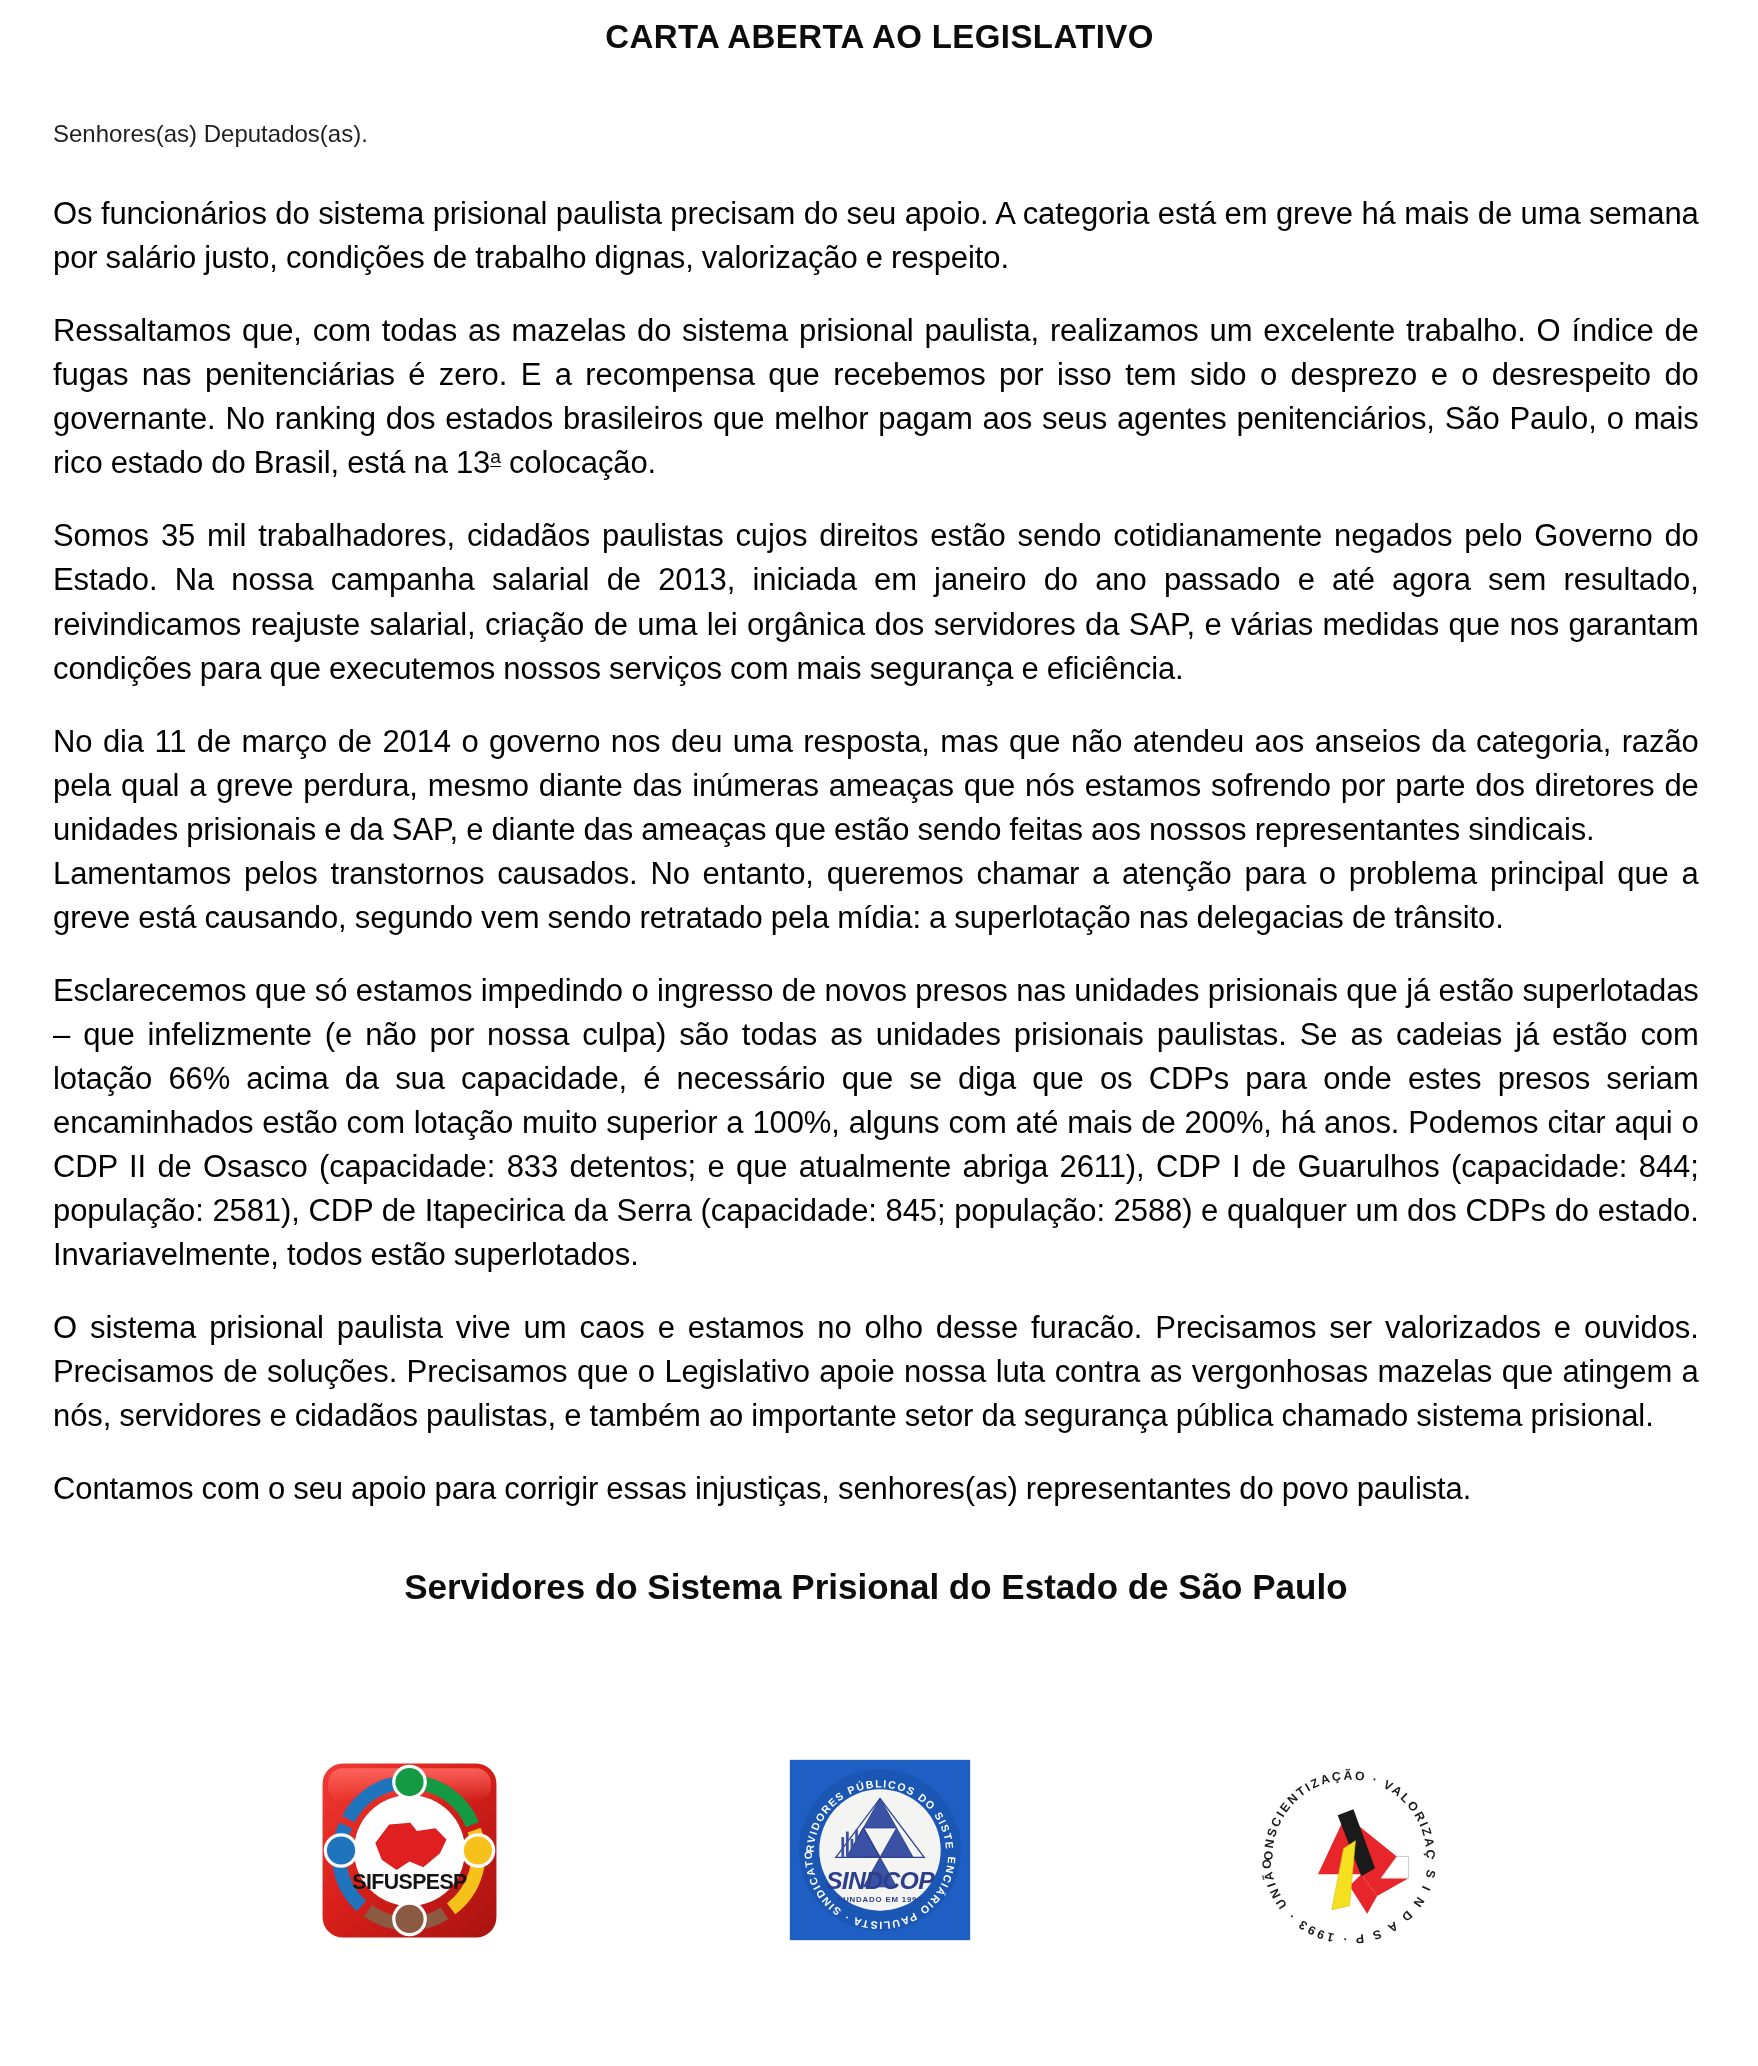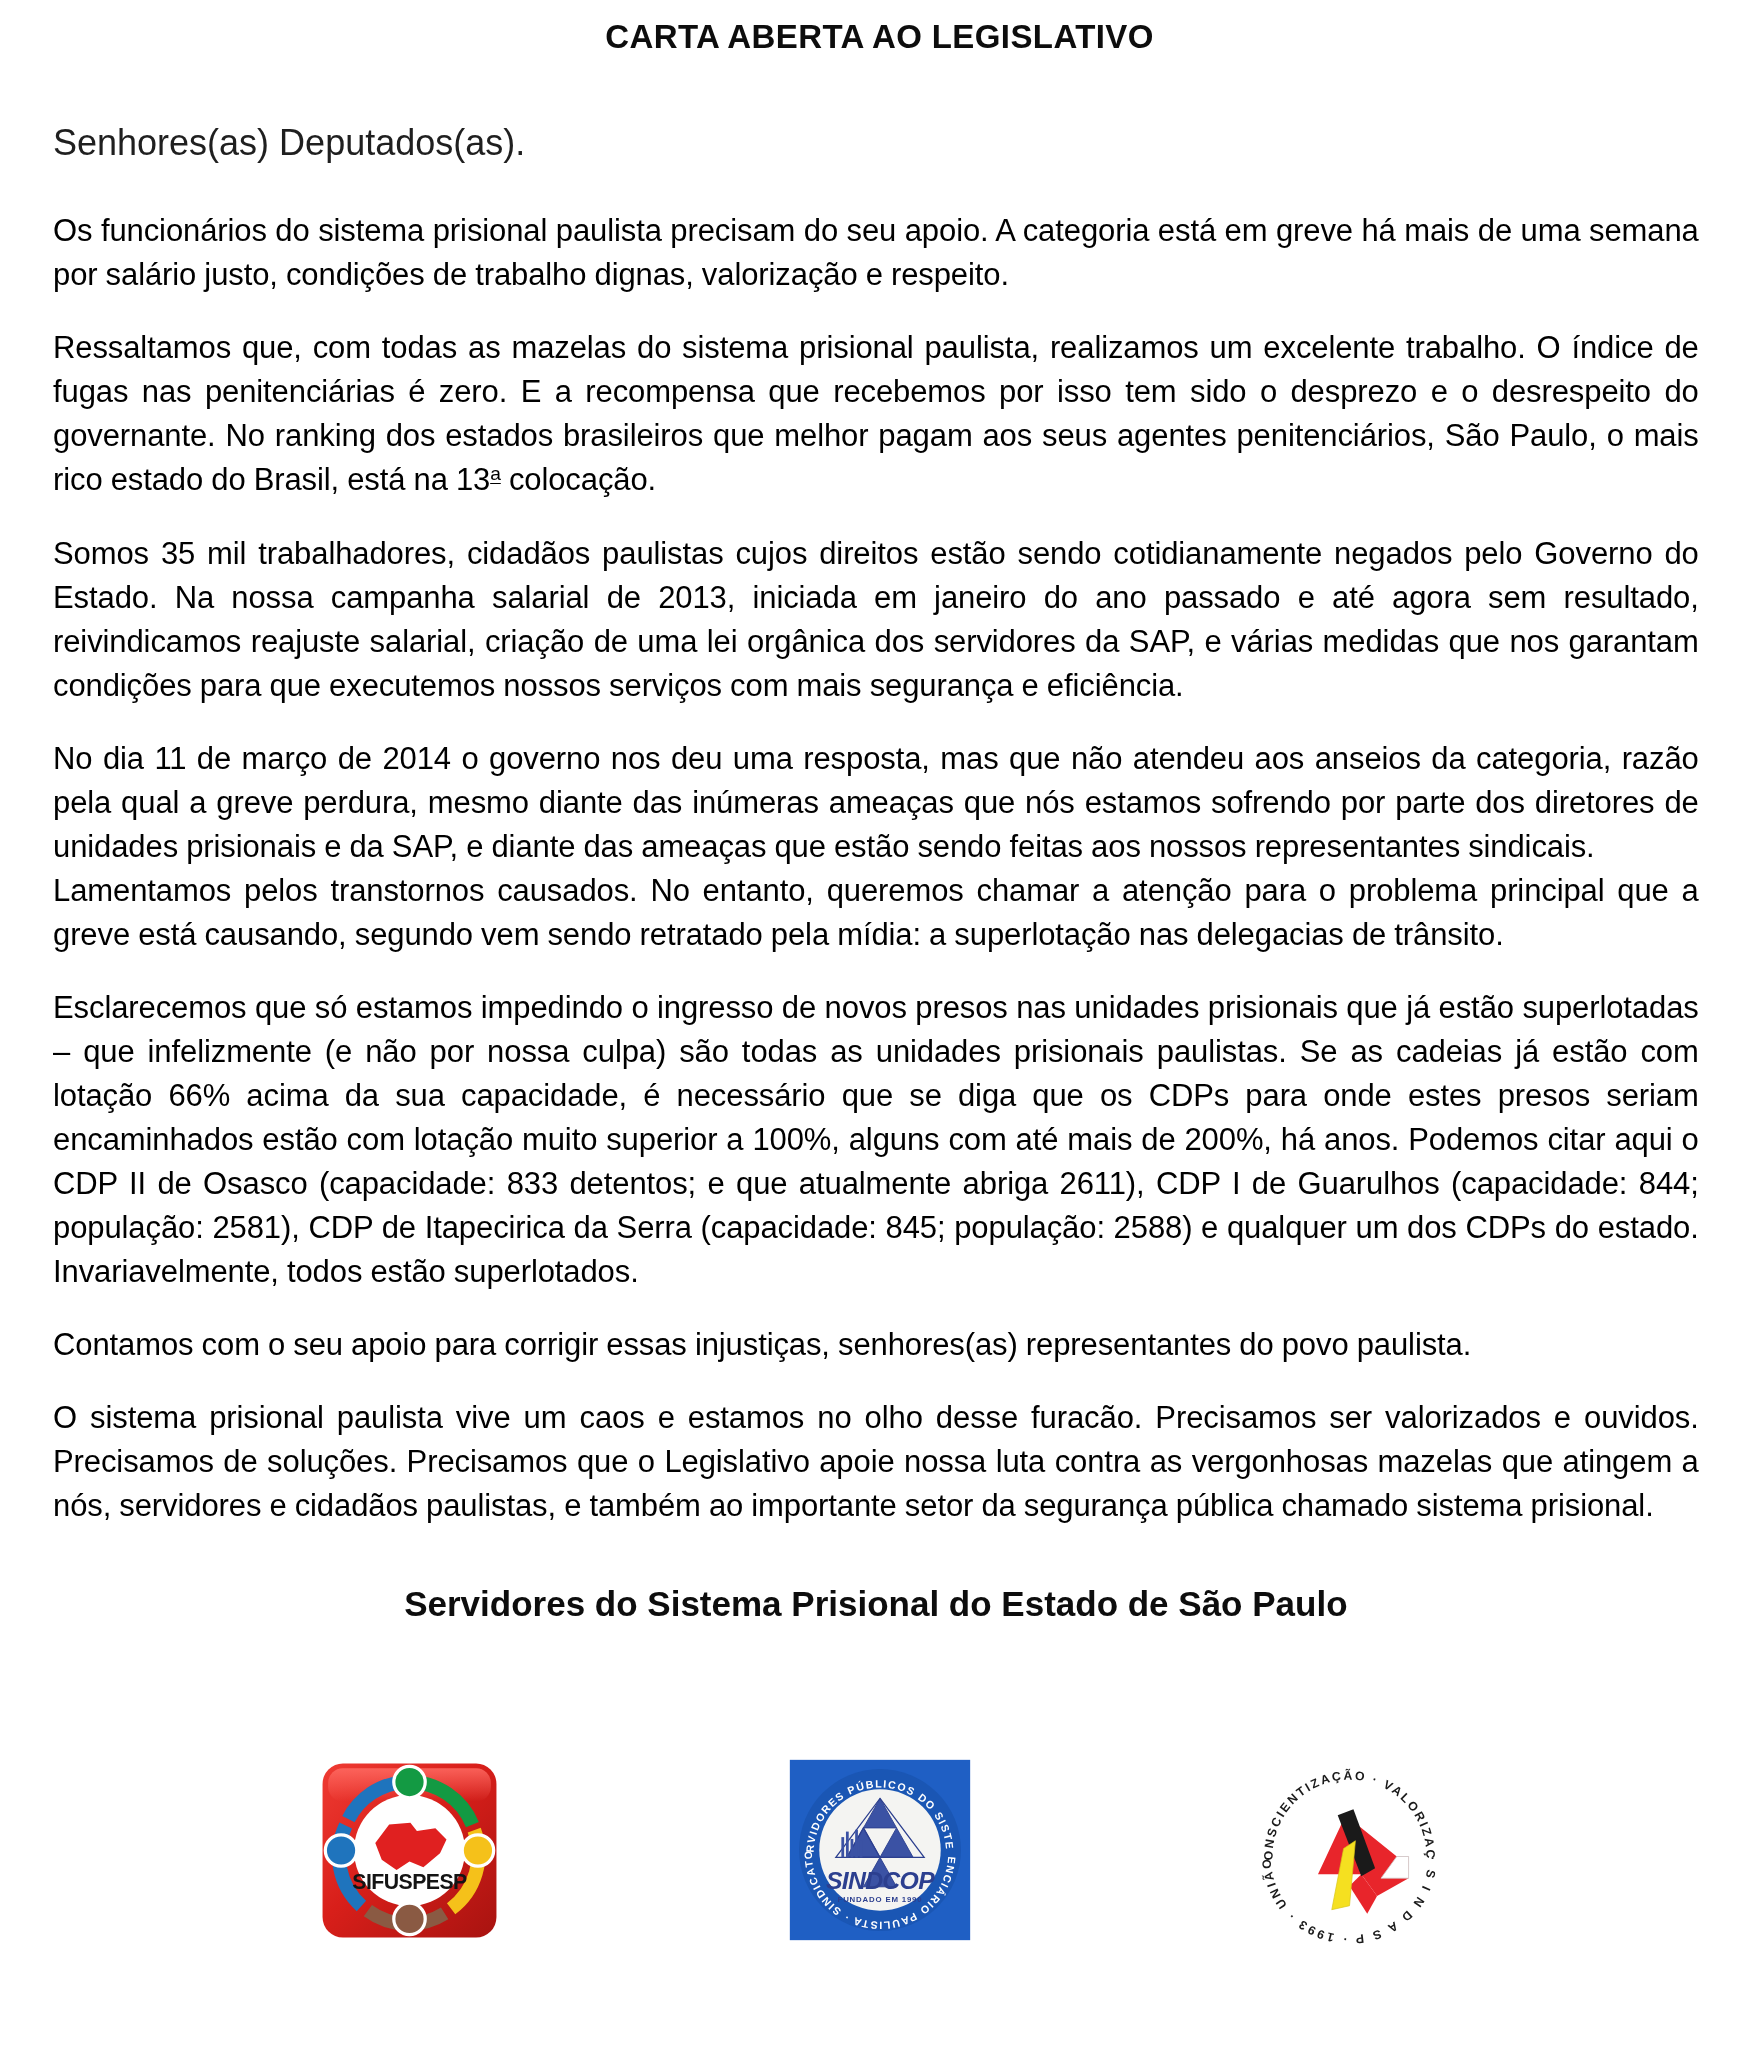--- a/index.html
+++ b/index.html
@@ -50,21 +50,21 @@
     letter-spacing: -0.1px;
     word-spacing: -0.4px;
   }
   .para.tight {
     margin-bottom: 0;
   }
   .para:last-child {
     margin-bottom: 0;
   }
   .salutation {
-    font-size: 36px;
+    font-size: 24px;
     line-height: 1.42;
     margin: 0 0 41px 0;
     color: #1f1f1f;
   }
   sup.ord {
     font-size: 0.62em;
     vertical-align: 0.5em;
     text-decoration: underline;
     text-underline-offset: 0.12em;
   }
@@ -136,23 +136,23 @@
     <p class="para">Ressaltamos que, com todas as mazelas do sistema prisional paulista, realizamos um excelente trabalho. O índice de fugas nas penitenciárias é zero. E a recompensa que recebemos por isso tem sido o desprezo e o desrespeito do governante. No ranking dos estados brasileiros que melhor pagam aos seus agentes penitenciários, São Paulo, o mais rico estado do Brasil, está na 13<sup class="ord">a</sup> colocação.</p>
 
     <p class="para">Somos 35 mil trabalhadores, cidadãos paulistas cujos direitos estão sendo cotidianamente negados pelo Governo do Estado. Na nossa campanha salarial de 2013, iniciada em janeiro do ano passado e até agora sem resultado, reivindicamos reajuste salarial, criação de uma lei orgânica dos servidores da SAP, e várias medidas que nos garantam condições para que executemos nossos serviços com mais segurança e eficiência.</p>
 
     <p class="para tight">No dia 11 de março de 2014 o governo nos deu uma resposta, mas que não atendeu aos anseios da categoria, razão pela qual a greve perdura, mesmo diante das inúmeras ameaças que nós estamos sofrendo por parte dos diretores de unidades prisionais e da SAP, e diante das ameaças que estão sendo feitas aos nossos representantes sindicais.</p>
 
     <p class="para">Lamentamos pelos transtornos causados. No entanto, queremos chamar a atenção para o problema principal que a greve está causando, segundo vem sendo retratado pela mídia: a superlotação nas delegacias de trânsito.</p>
 
     <p class="para">Esclarecemos que só estamos impedindo o ingresso de novos presos nas unidades prisionais que já estão superlotadas – que infelizmente (e não por nossa culpa) são todas as unidades prisionais paulistas. Se as cadeias já estão com lotação 66% acima da sua capacidade, é necessário que se diga que os CDPs para onde estes presos seriam encaminhados estão com lotação muito superior a 100%, alguns com até mais de 200%, há anos. Podemos citar aqui o CDP II de Osasco (capacidade: 833 detentos; e que atualmente abriga 2611), CDP I de Guarulhos (capacidade: 844; população: 2581), CDP de Itapecirica da Serra (capacidade: 845; população: 2588) e qualquer um dos CDPs do estado. Invariavelmente, todos estão superlotados.</p>
 
+    <p class="para">O sistema prisional paulista vive um caos e estamos no olho desse furacão. Precisamos ser valorizados e ouvidos. Precisamos de soluções. Precisamos que o Legislativo apoie nossa luta contra as vergonhosas mazelas que atingem a nós, servidores e cidadãos paulistas, e também ao importante setor da segurança pública chamado sistema prisional.</p>
+
     <p class="para">Contamos com o seu apoio para corrigir essas injustiças, senhores(as) representantes do povo paulista.</p>
-
-    <p class="para">O sistema prisional paulista vive um caos e estamos no olho desse furacão. Precisamos ser valorizados e ouvidos. Precisamos de soluções. Precisamos que o Legislativo apoie nossa luta contra as vergonhosas mazelas que atingem a nós, servidores e cidadãos paulistas, e também ao importante setor da segurança pública chamado sistema prisional.</p>
 
     <div class="signature">
       <span class="sig-line">Servidores do Sistema Prisional do Estado de São Paulo</span>
     </div>
 
   </div>
 
   <div class="logos">
 
     <div class="logo-slot">

